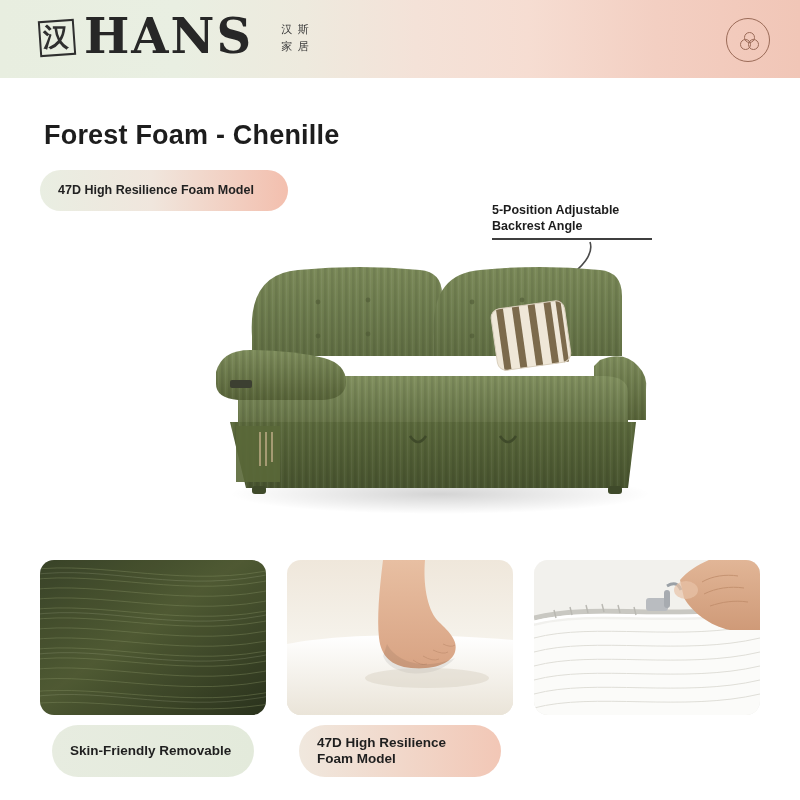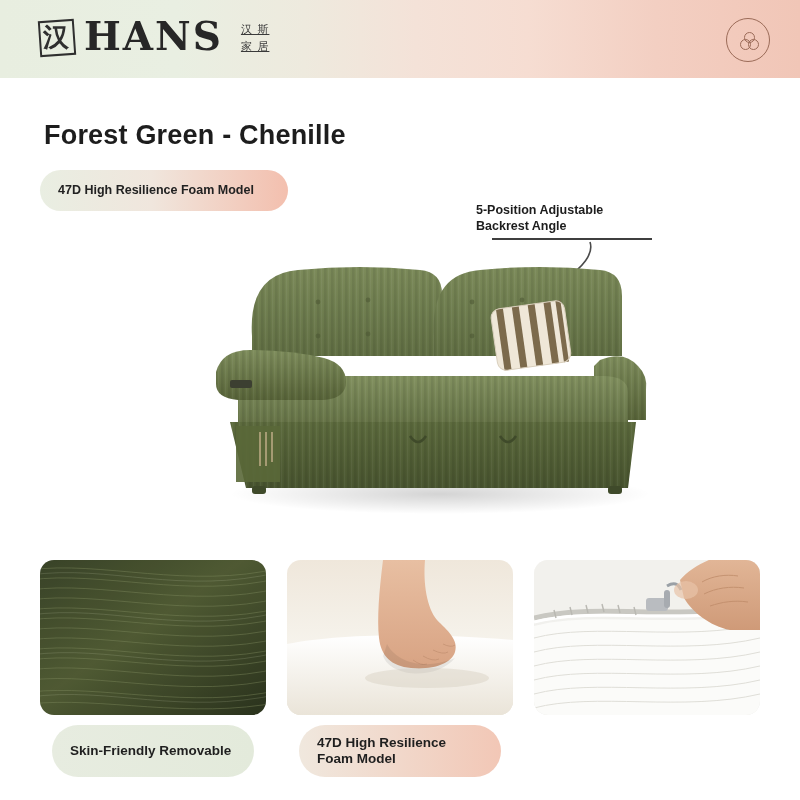--- a/index.html
+++ b/index.html
@@ -53,35 +53,34 @@
     width: 40px; height: 38px;
     font-family: "DejaVu Serif", serif;
     font-size: 26px;
     font-weight: bold;
     color: #2f2f2f;
     text-align: center;
     line-height: 38px;
   }
   .brand-name {
     font-family: "DejaVu Serif", serif;
-    font-size: 39px;
+    font-size: 48px;
     letter-spacing: 2px;
     font-weight: bold;
     color: #272727;
     line-height: 44px;
   }
   .brand-cn {
     font-size: 11px;
     color: #3a3a3a;
     line-height: 13px;
     letter-spacing: 1px;
-    margin-left: 10px;
+    margin-left: 20px;
     margin-top: 4px;
     font-family: "DejaVu Sans", sans-serif;
-    text-decoration: underline;
   }
   .header-badge {
     position: absolute;
     right: 30px; top: 18px;
     width: 42px; height: 42px;
     border: 1.5px solid #9b6b58;
     border-radius: 50%;
     display: flex;
     align-items: center;
     justify-content: center;
@@ -124,21 +123,21 @@
   }
   .pill-foam-top {
     left: 40px; top: 170px;
     width: 212px; height: 41px;
     background: linear-gradient(90deg, #e9eee2 0%, #f0e6dd 45%, #f3bfae 100%);
   }
 
   
   .callout {
     position: absolute;
-    left: 476px; top: 202px;
+    left: 492px; top: 202px;
     width: 160px;
     font-size: 12.5px;
     font-weight: bold;
     color: #1d1d1d;
     line-height: 16px;
   }
   .callout-underline {
     position: absolute;
     left: 492px; top: 238px;
     width: 160px; height: 2px;
@@ -218,21 +217,21 @@
   </div>
   <div class="header-badge">
     <div class="inner">
       <span class="a"></span>
         <span class="b"></span>
         <span class="c"></span>
     </div>
   </div>
 </div>
 
-<div class="title">Forest Green - Chenille</div>
+<div class="title">Forest Foam - Chenille</div>
 
 <div class="pill pill-foam-top">47D High Resilience Foam Model</div>
 
 <div class="callout">5-Position Adjustable Backrest Angle</div>
 <div class="callout-underline"></div>
 <svg class="callout-arrow" viewBox="0 0 80 60">
   <path d="M70 4 C 74 16, 62 30, 46 40 C 38 45, 30 48, 24 50" fill="none" stroke="#4a4a4a" stroke-width="1.6"></path>
   <path d="M24 50 L 34 50 M24 50 L 31 42" fill="none" stroke="#4a4a4a" stroke-width="1.6"></path>
 </svg>
 

